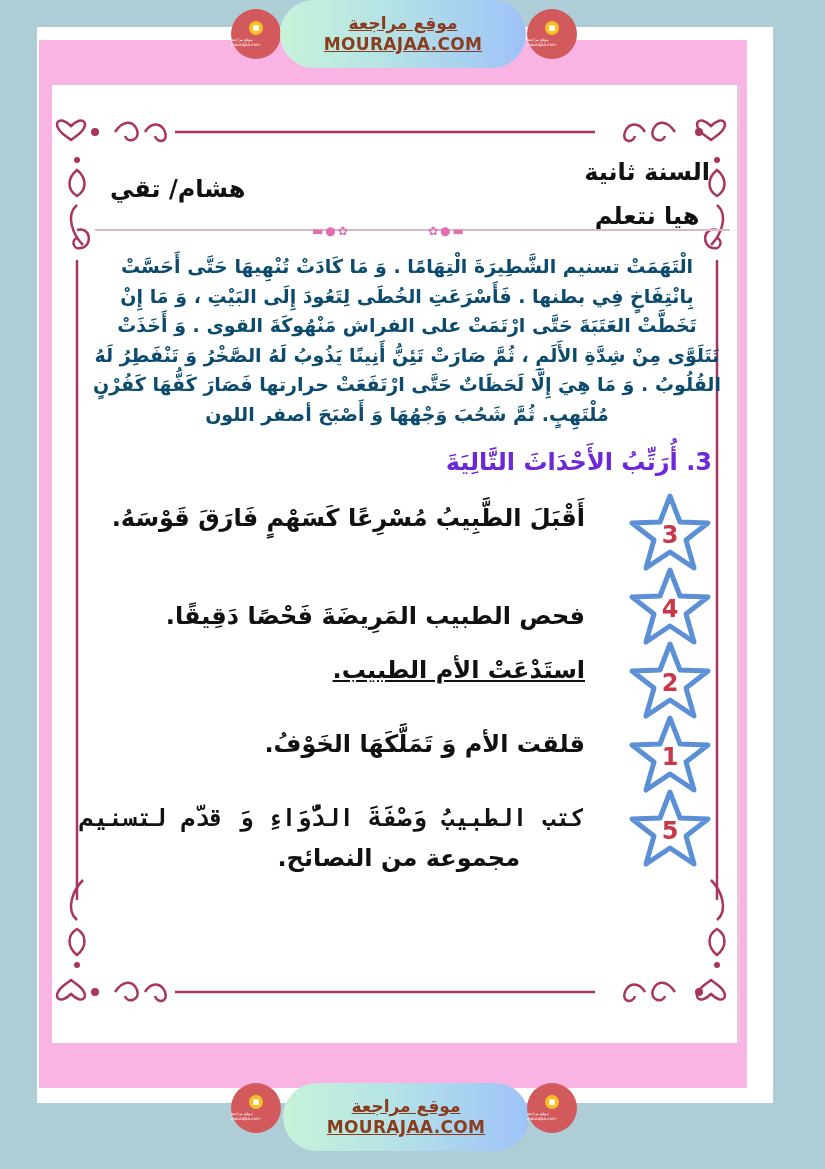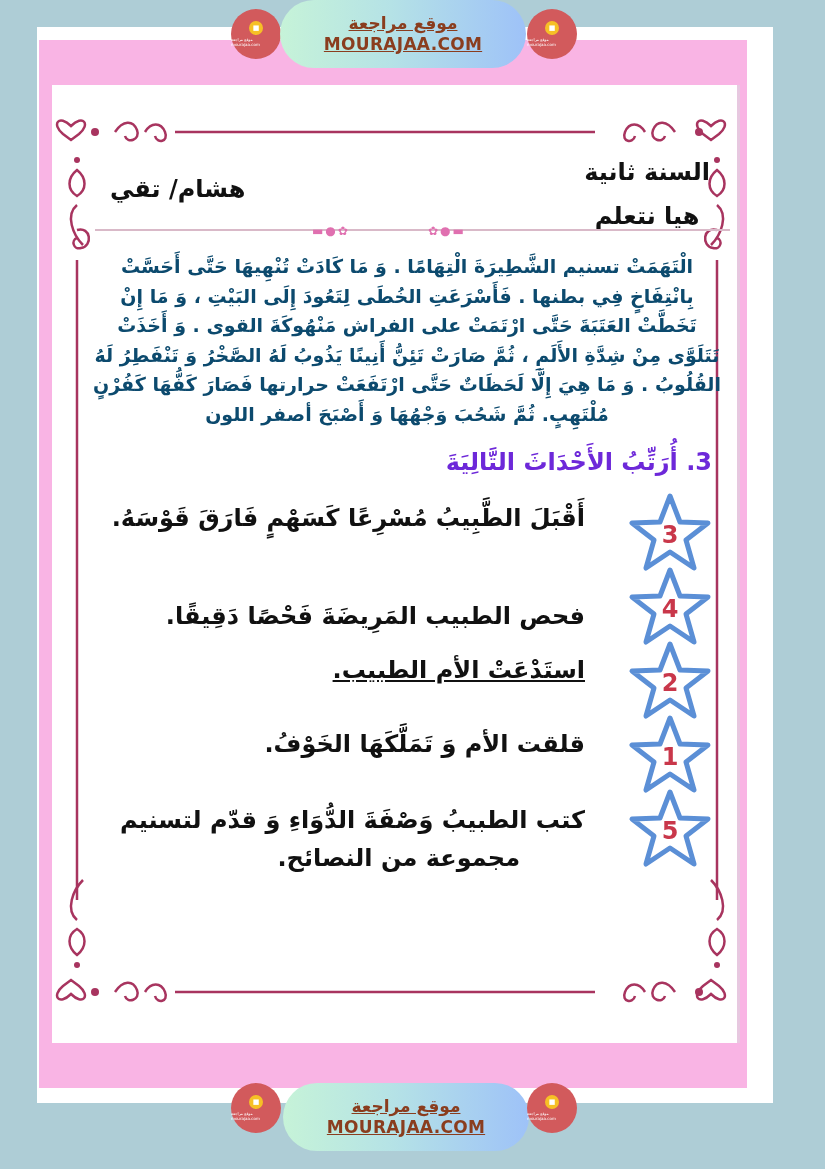--- a/index.html
+++ b/index.html
@@ -212,21 +212,21 @@
     <div class="text" style="top:14px;">قلقت الأم وَ تَمَلَّكَهَا الخَوْفُ.</div>
   </div>
 
   <div class="item" style="top:296px;">
     <div class="star">
       <svg width="84" height="84" viewBox="0 0 84 84">
         <polygon points="42,6 52,32 80,33 58,50 66,78 42,62 18,78 26,50 4,33 32,32" fill="#ffffff" stroke="#5b8fd6" stroke-width="5" stroke-linejoin="round"></polygon>
       </svg>
       <div class="num">5</div>
     </div>
-    <div class="text" style="top:16px;">كتب الطبيبُ وَصْفَةَ الدُّوَاءِ وَ قدّم لتسنيم</div>
+    <div class="text" style="top:16px;font-family:Liberation Mono, monospace;">كتب الطبيبُ وَصْفَةَ الدُّوَاءِ وَ قدّم لتسنيم</div>
     <div class="text" style="top:54px;right:200px;">مجموعة من النصائح.</div>
   </div>
 </div>
 
 <div class="badge" style="left:231px;top:1083px;">
   <div class="coin">■</div>
   <div class="tiny">موقع مراجعة mourajaa.com</div>
 </div>
 <div class="banner bottom">
   <div class="ar">موقع مراجعة</div>

